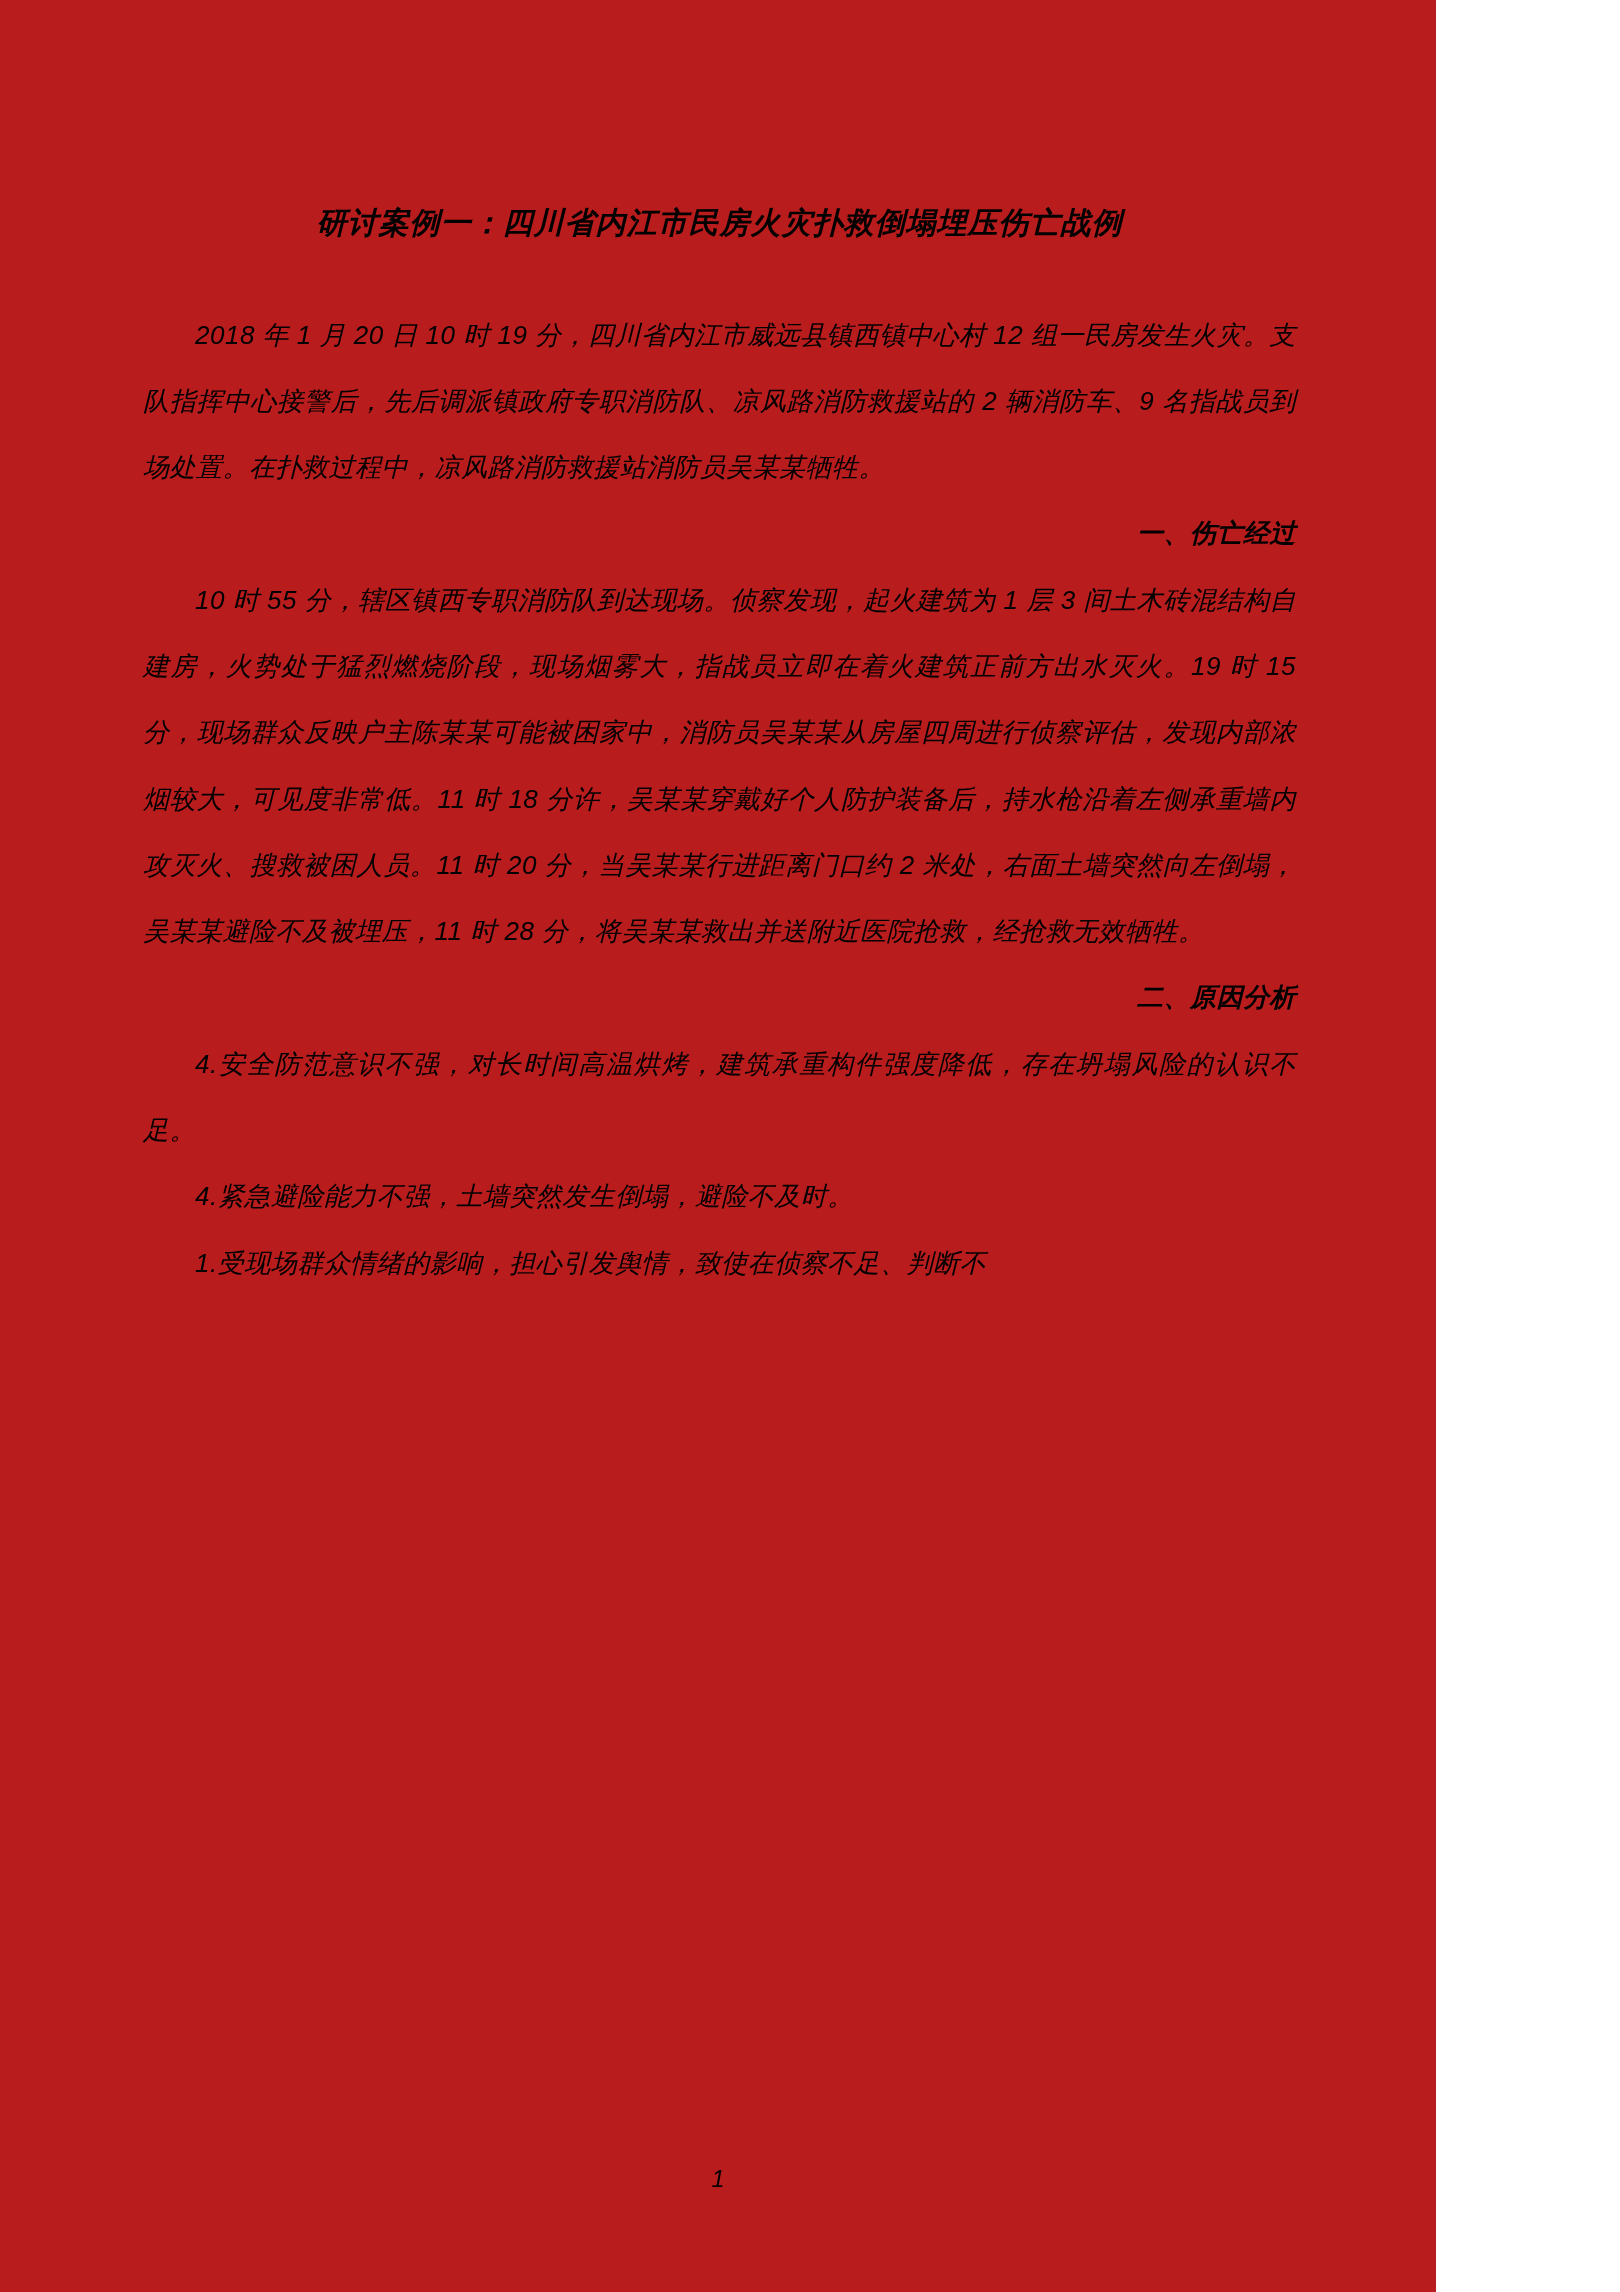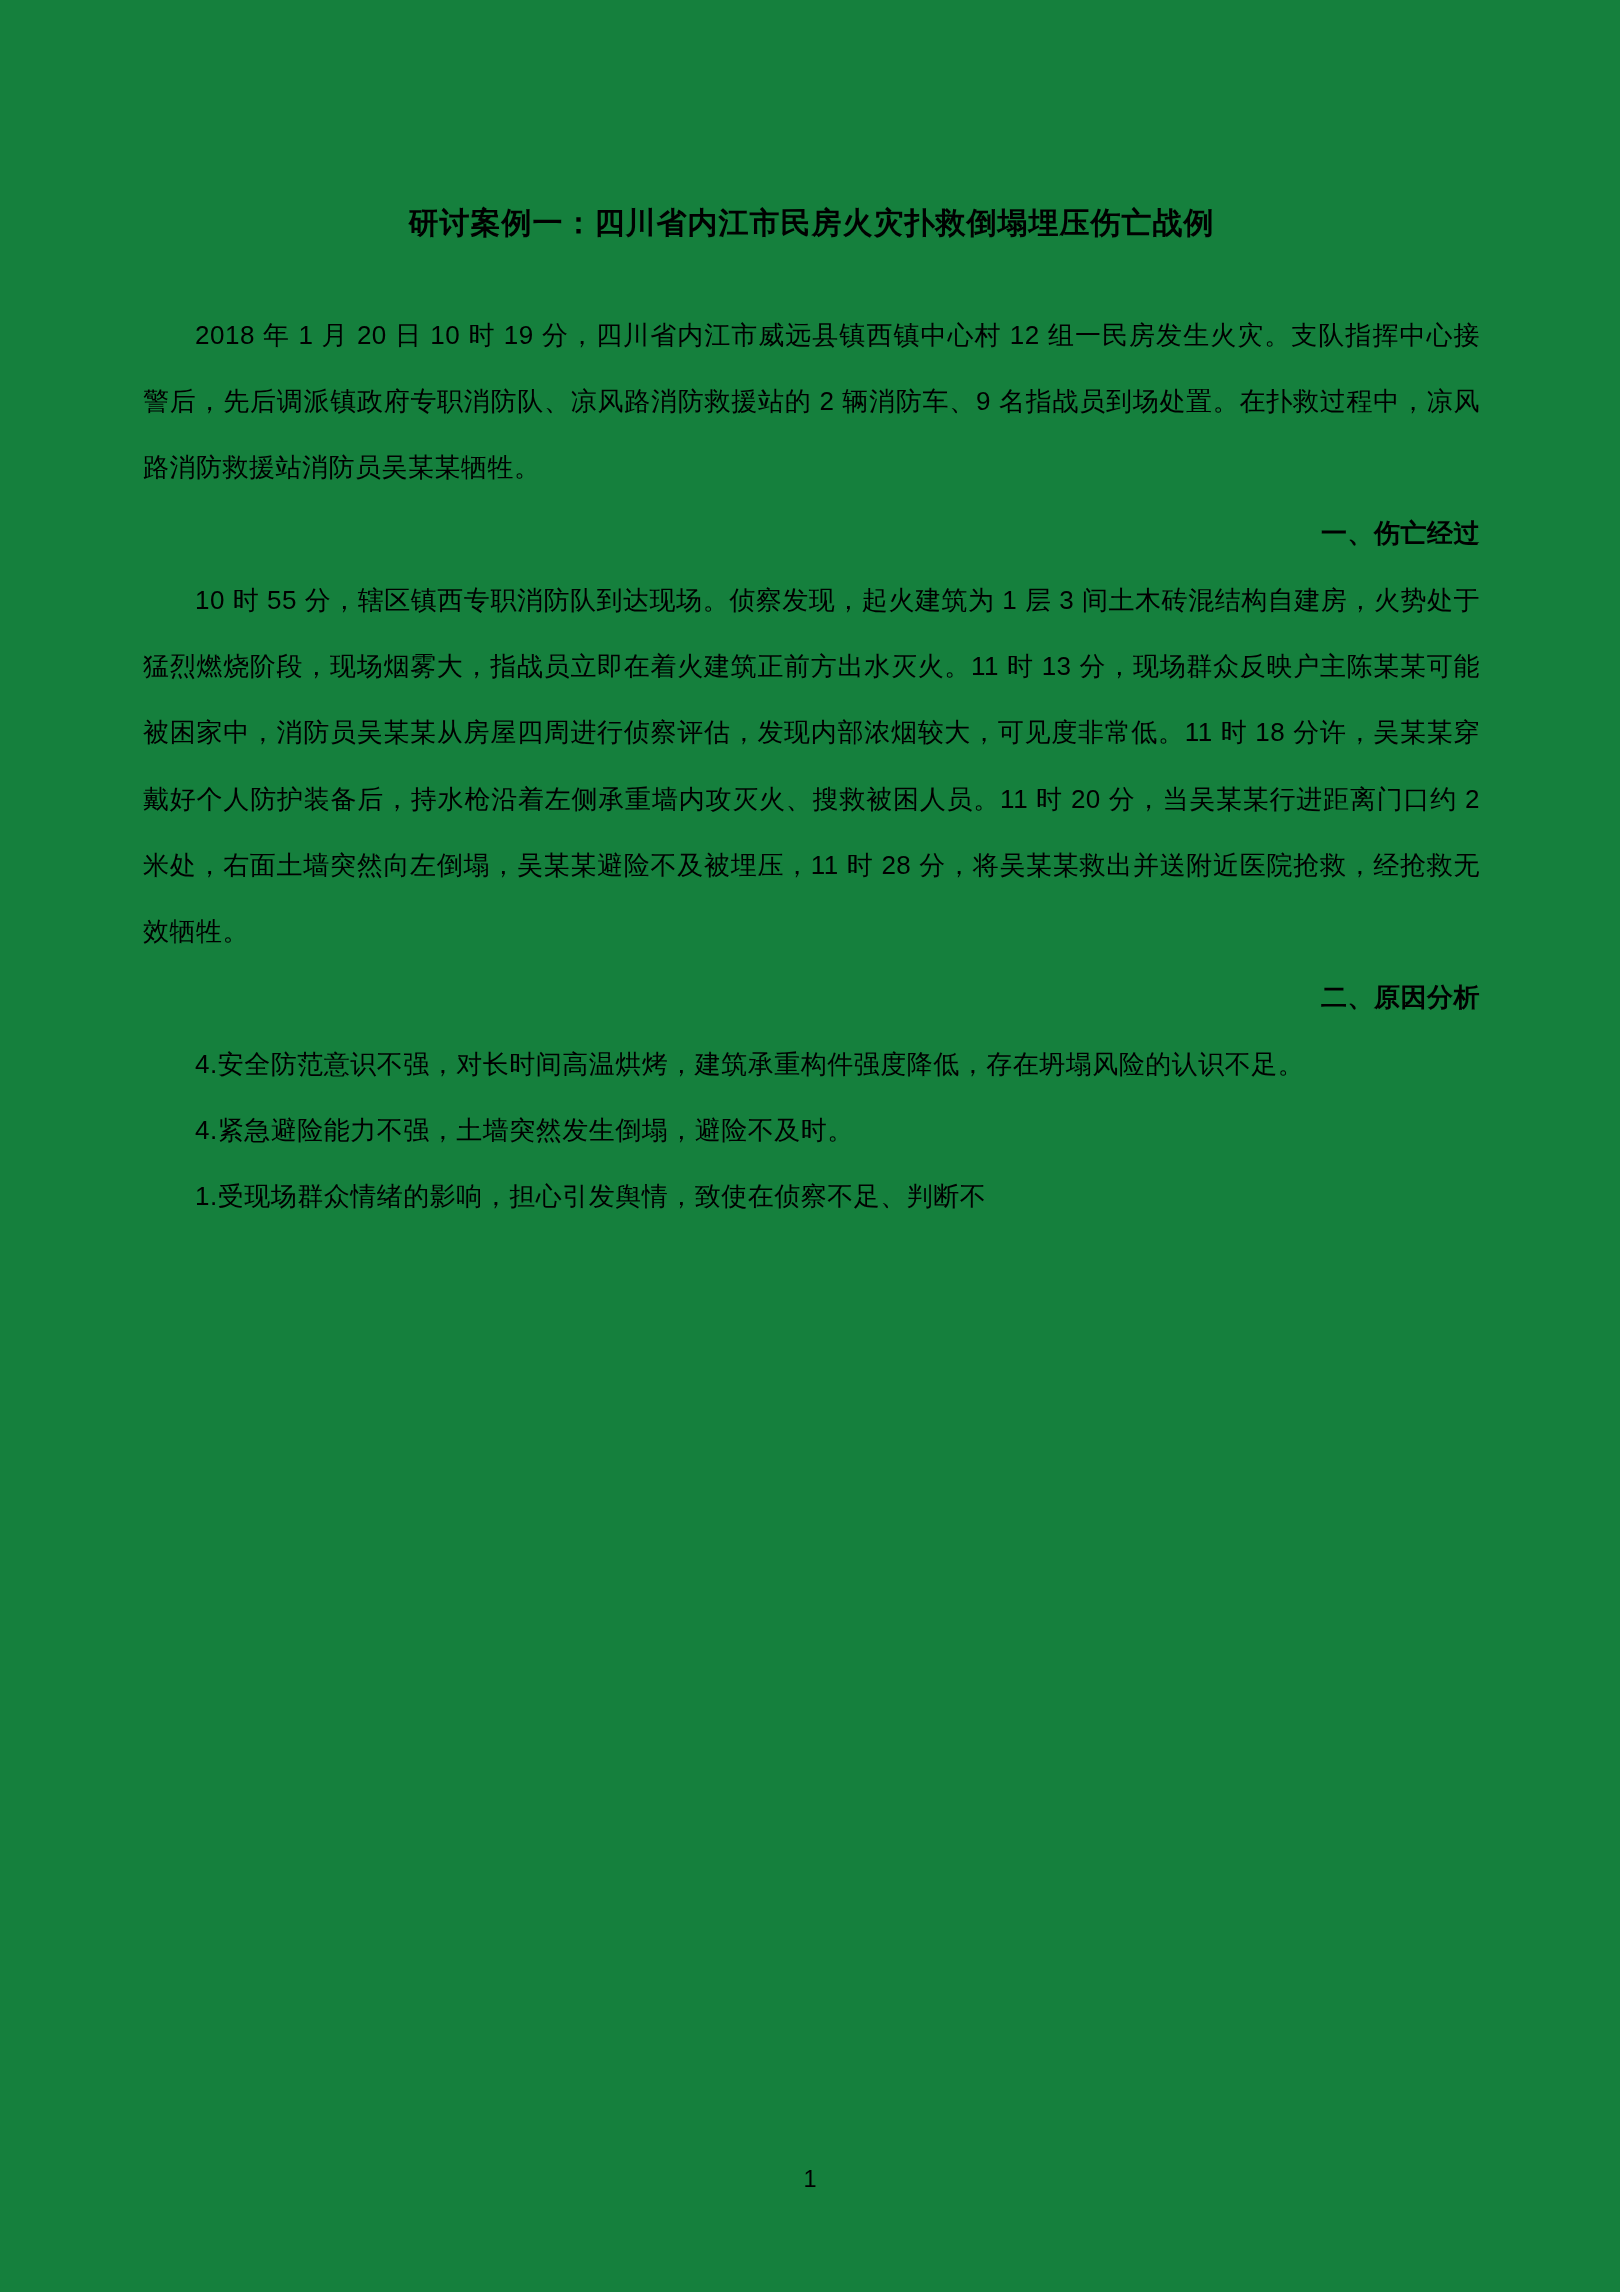--- a/index.html
+++ b/index.html
@@ -7,25 +7,26 @@
   html, body {
     width: 1620px;
     height: 2293px;
     background: #ffffff;
     font-family: "Liberation Sans", "DejaVu Sans", sans-serif;
     color: #000000;
   }
 
   .page {
     position: relative;
-    width: 1620px;
+    width: 1436px;
     height: 2293px;
-    background: #15803d;
+    background: #b91c1c;
     padding: 201px 140px 0 143px;
     overflow: hidden;
+    font-style: italic;
   }
 
   .doc-title {
     font-size: 30px;
     font-weight: bold;
     text-align: center;
     line-height: 1.45;
     margin-bottom: 57px;
     letter-spacing: 1px;
   }
@@ -57,21 +58,21 @@
 <body>
 
 <div class="page">
 
   <h1 class="doc-title">研讨案例一：四川省内江市民房火灾扑救倒塌埋压伤亡战例</h1>
 
   <p class="para body">2018 年 1 月 20 日 10 时 19 分，四川省内江市威远县镇西镇中心村 12 组一民房发生火灾。支队指挥中心接警后，先后调派镇政府专职消防队、凉风路消防救援站的 2 辆消防车、9 名指战员到场处置。在扑救过程中，凉风路消防救援站消防员吴某某牺牲。</p>
 
   <p class="para heading">一、伤亡经过</p>
 
-  <p class="para body">10 时 55 分，辖区镇西专职消防队到达现场。侦察发现，起火建筑为 1 层 3 间土木砖混结构自建房，火势处于猛烈燃烧阶段，现场烟雾大，指战员立即在着火建筑正前方出水灭火。11 时 13 分，现场群众反映户主陈某某可能被困家中，消防员吴某某从房屋四周进行侦察评估，发现内部浓烟较大，可见度非常低。11 时 18 分许，吴某某穿戴好个人防护装备后，持水枪沿着左侧承重墙内攻灭火、搜救被困人员。11 时 20 分，当吴某某行进距离门口约 2 米处，右面土墙突然向左倒塌，吴某某避险不及被埋压，11 时 28 分，将吴某某救出并送附近医院抢救，经抢救无效牺牲。</p>
+  <p class="para body">10 时 55 分，辖区镇西专职消防队到达现场。侦察发现，起火建筑为 1 层 3 间土木砖混结构自建房，火势处于猛烈燃烧阶段，现场烟雾大，指战员立即在着火建筑正前方出水灭火。19 时 15 分，现场群众反映户主陈某某可能被困家中，消防员吴某某从房屋四周进行侦察评估，发现内部浓烟较大，可见度非常低。11 时 18 分许，吴某某穿戴好个人防护装备后，持水枪沿着左侧承重墙内攻灭火、搜救被困人员。11 时 20 分，当吴某某行进距离门口约 2 米处，右面土墙突然向左倒塌，吴某某避险不及被埋压，11 时 28 分，将吴某某救出并送附近医院抢救，经抢救无效牺牲。</p>
 
   <p class="para heading">二、原因分析</p>
 
   <p class="para body">4.安全防范意识不强，对长时间高温烘烤，建筑承重构件强度降低，存在坍塌风险的认识不足。</p>
 
   <p class="para body">4.紧急避险能力不强，土墙突然发生倒塌，避险不及时。</p>
 
   <p class="para body">1.受现场群众情绪的影响，担心引发舆情，致使在侦察不足、判断不</p>
 
   <div class="page-number">1</div>

